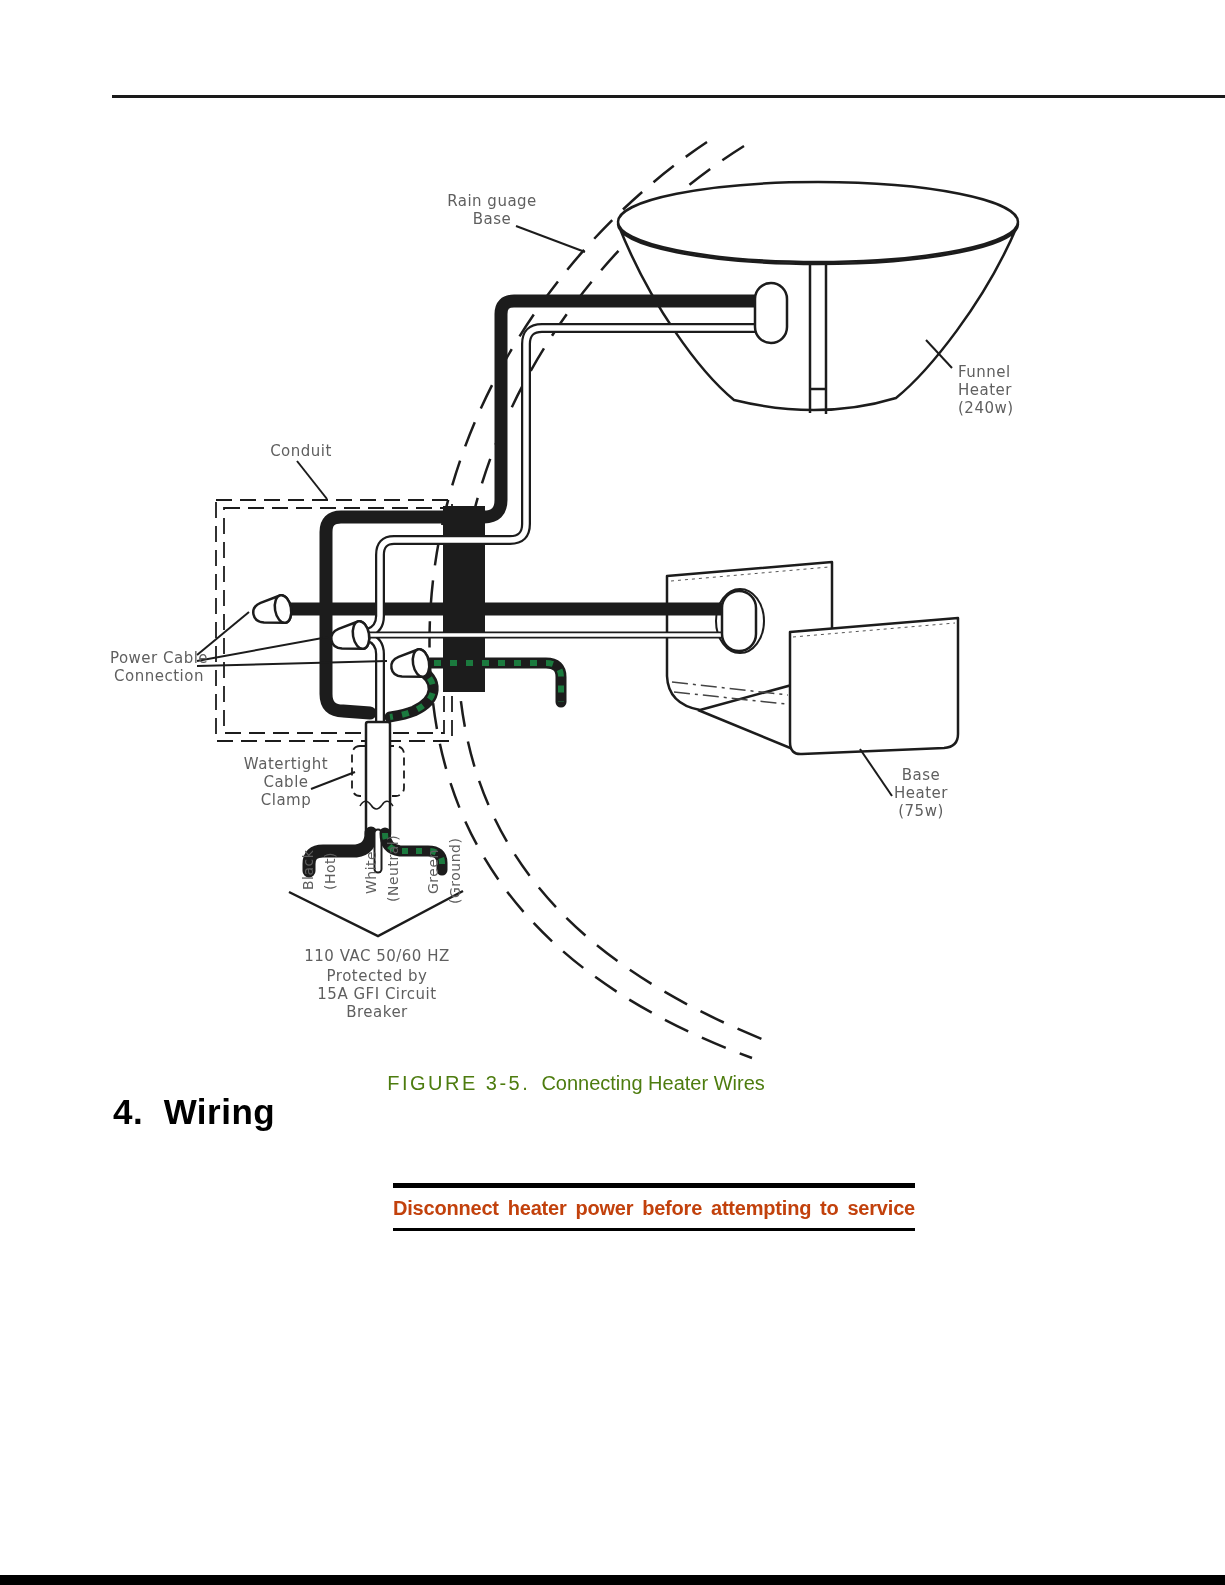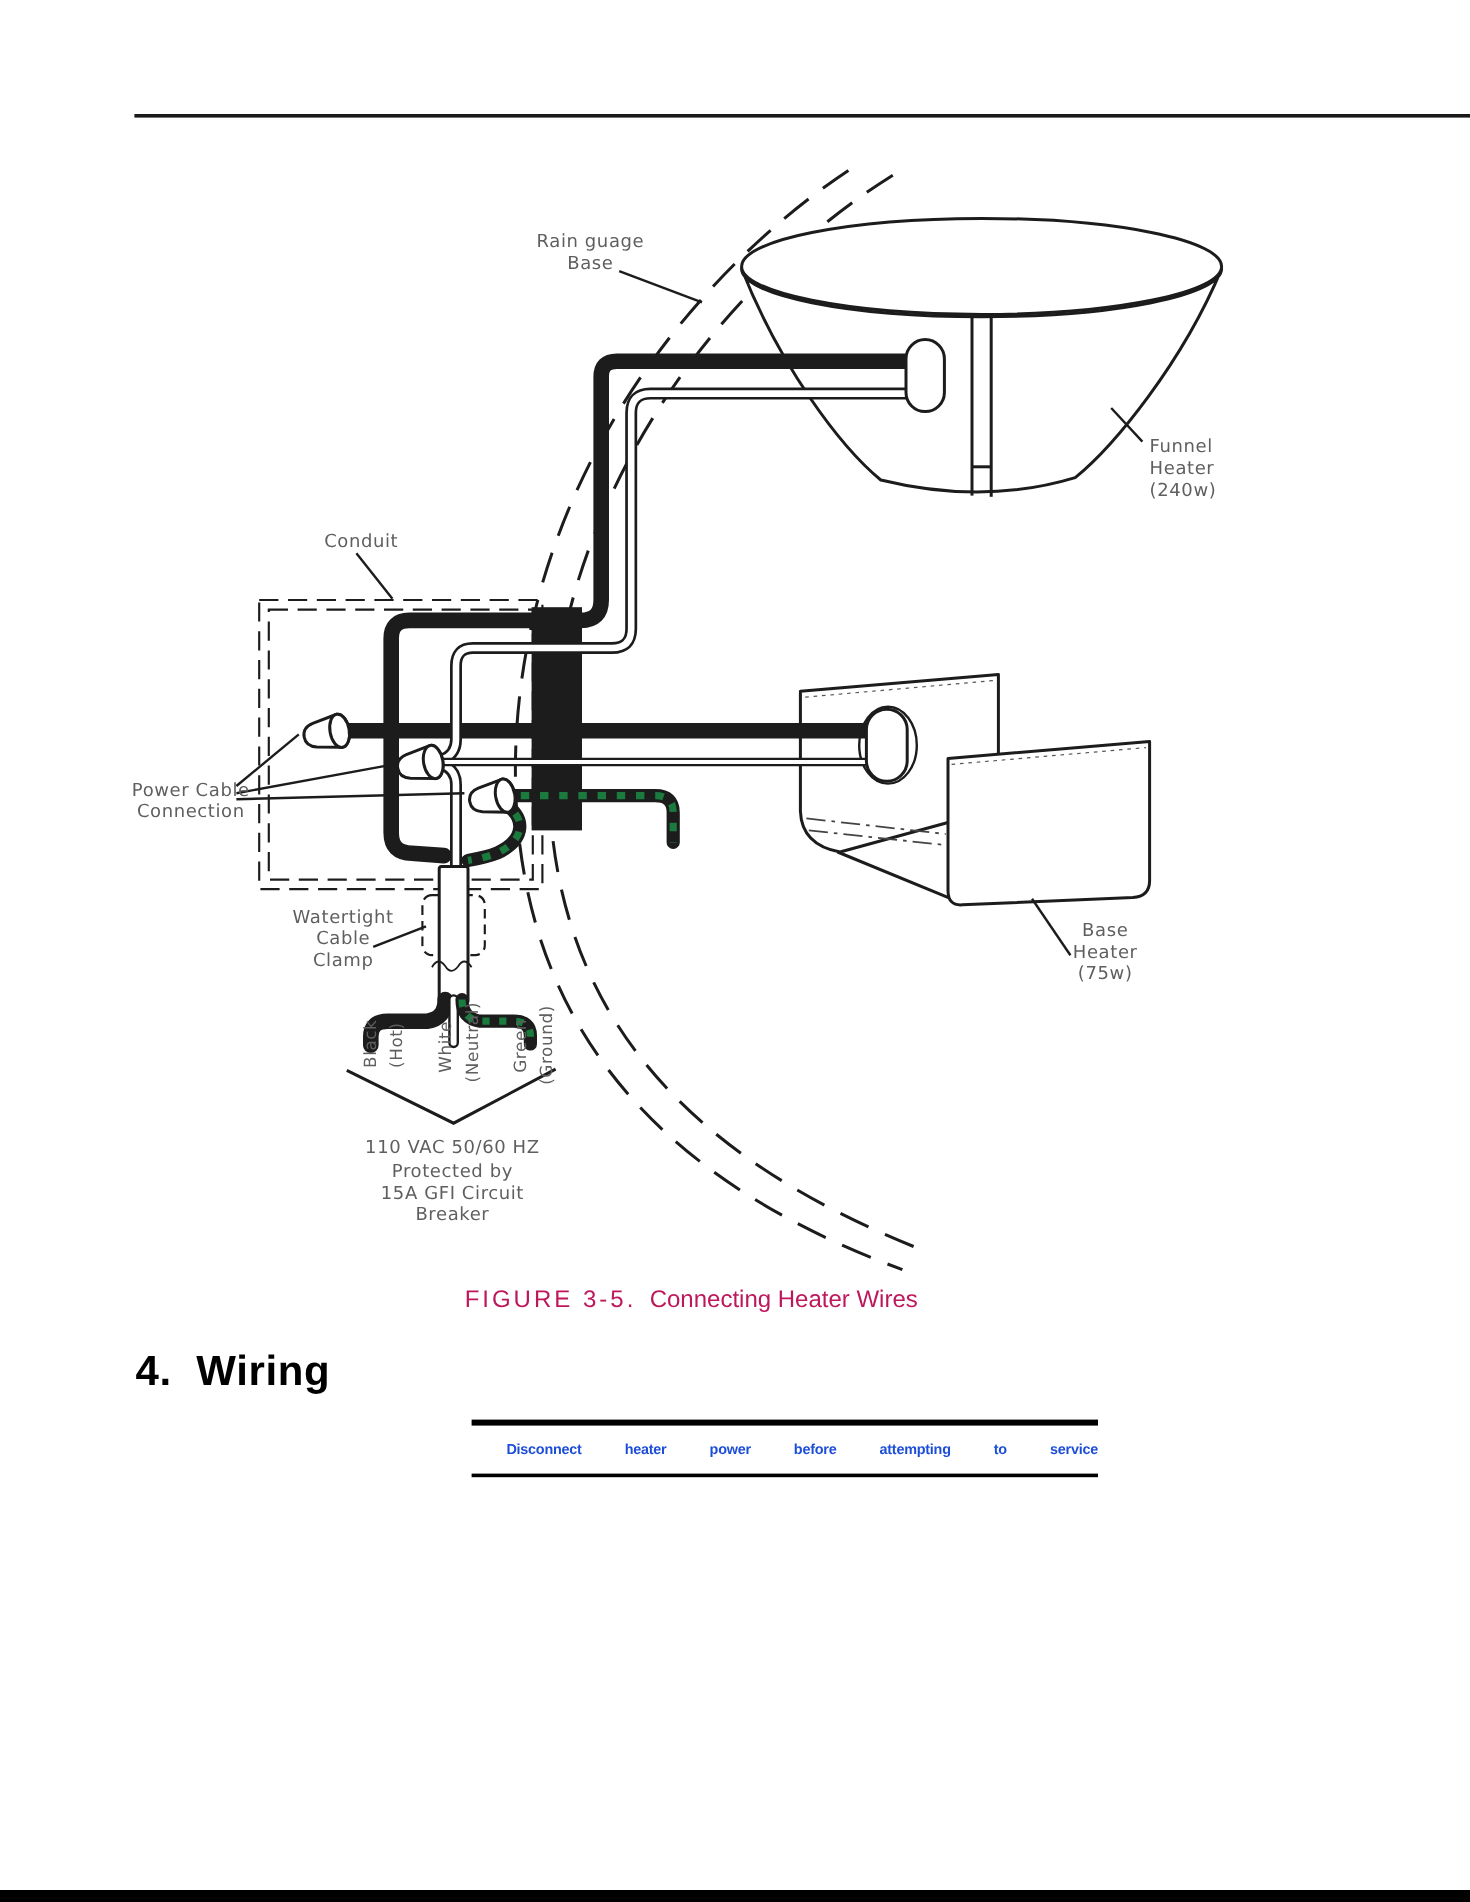--- a/index.html
+++ b/index.html
@@ -5,29 +5,29 @@
   html,body{margin:0;padding:0;background:#ffffff;}
   body{width:1225px;height:1585px;position:relative;overflow:hidden;
        font-family:"Liberation Sans",sans-serif;color:#111;}
   .abs{position:absolute;}
   #top-rule{left:112px;top:95px;width:1113px;height:3px;background:#1a1a1a;}
   #footer-bar{left:0;top:1575px;width:1225px;height:10px;background:#000;}
   #diagram-svg{left:0;top:0;width:1225px;height:1585px;}
   svg text{font-family:"DejaVu Sans",sans-serif;fill:#5f5f5f;font-size:15px;letter-spacing:.5px;}
   svg text.wire-label{font-size:14px;}
   #figure-caption{left:276px;top:1072px;width:600px;text-align:center;
-      font-size:20px;color:#be185d;white-space:pre;}
+      font-size:20px;color:#4d7c0f;white-space:pre;}
   #figure-caption .cap-prefix{letter-spacing:2.5px;}
-  #section-heading{left:113px;top:1123px;font-size:35px;font-weight:bold;
+  #section-heading{left:113px;top:1092px;font-size:35px;font-weight:bold;
       letter-spacing:.5px;white-space:pre;color:#000;}
   #warning-box{left:393px;top:1183px;width:522px;}
   #warning-rule-top{height:5px;background:#000;margin-bottom:8px;}
   #warning-rule-bottom{height:3px;background:#000;margin-top:8px;}
-  .warn-line{font-size:12px;font-weight:bold;line-height:24px;color:#1d4ed8;
-      letter-spacing:-0.2px;margin-left:29px;}
+  .warn-line{font-size:20px;font-weight:bold;line-height:24px;color:#c2410c;
+      letter-spacing:-0.2px;}
   .warn-just{text-align:justify;text-align-last:justify;}
 </style>
 </head>
 <body>
 
 <div id="top-rule" class="abs"></div>
 
 <svg id="diagram-svg" class="abs" viewBox="0 0 1225 1585">
 
   <g fill="none" stroke="#1c1c1c" stroke-width="2.5" stroke-dasharray="26 15">

